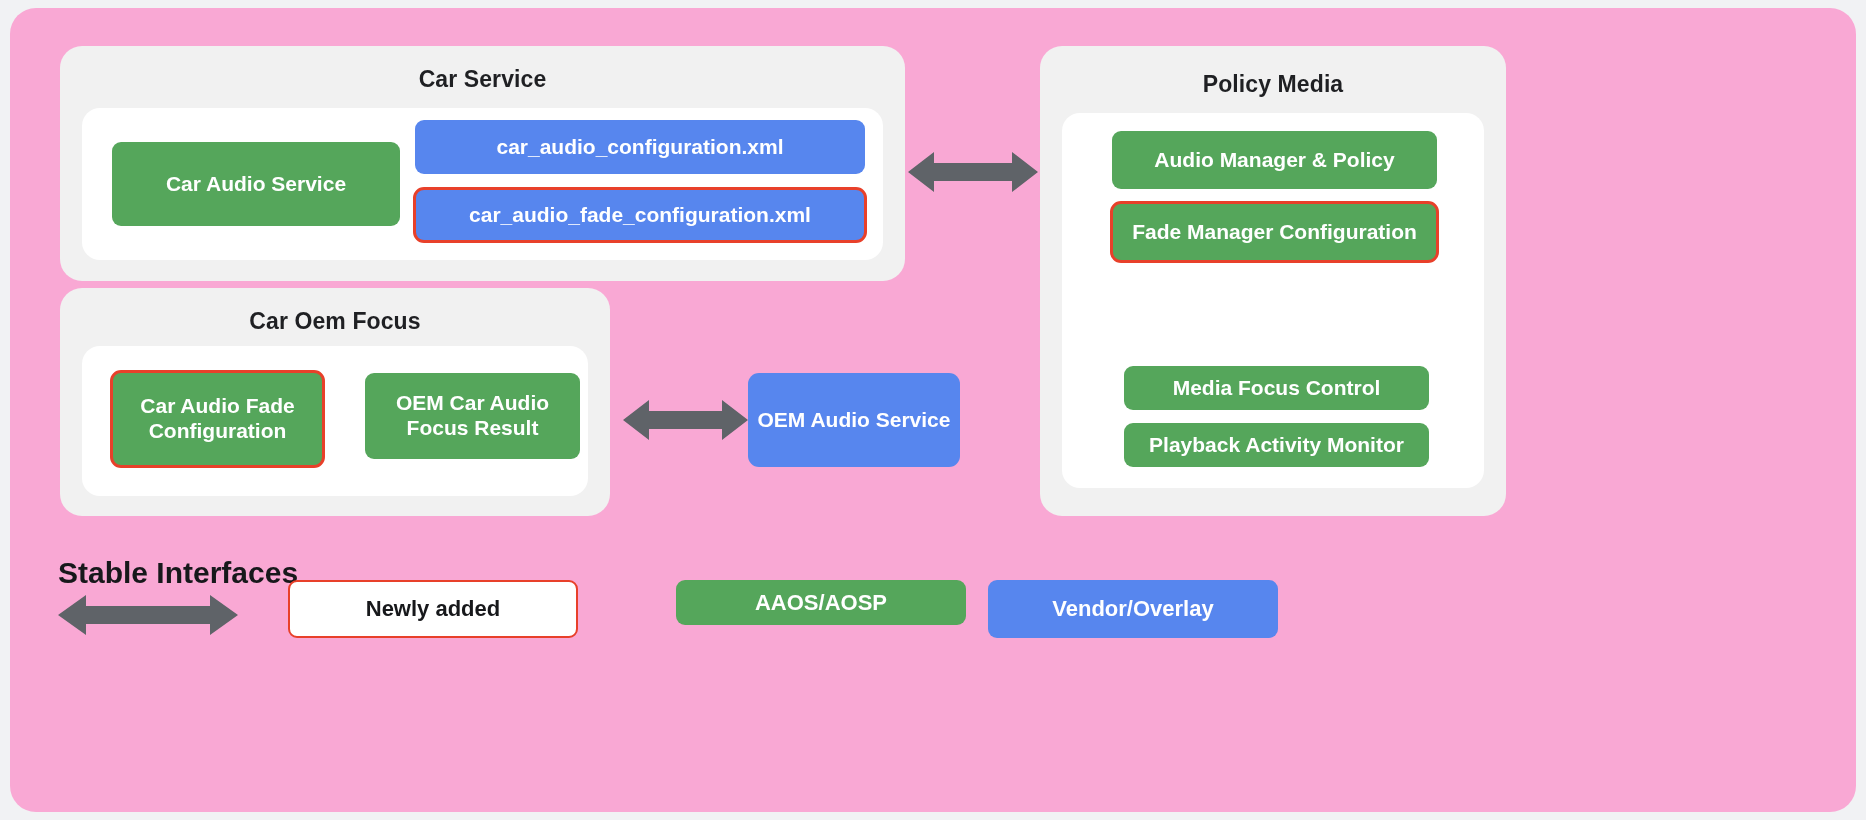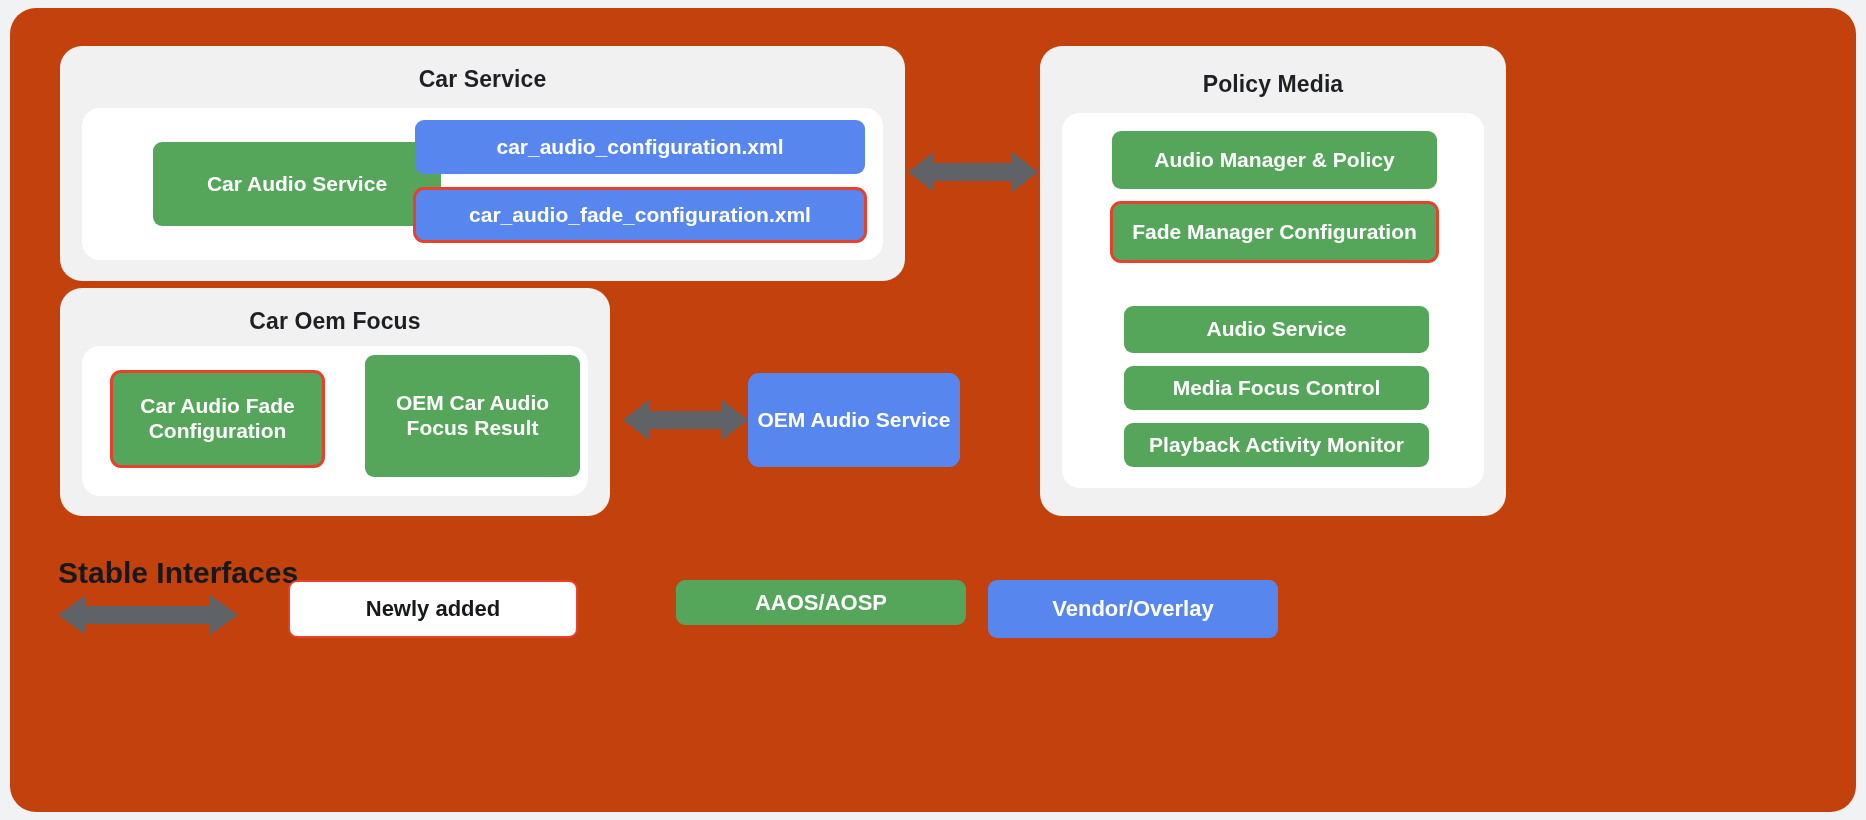--- a/index.html
+++ b/index.html
@@ -12,21 +12,21 @@
     background: #F1F2F4;
     font-family: "Liberation Sans", sans-serif;
     overflow: hidden;
   }
   .page-card {
     position: absolute;
     left: 10px;
     top: 8px;
     width: 1846px;
     height: 804px;
-    background: #c2410c;
+    background: #f9a8d4;
     border-radius: 26px;
     overflow: hidden;
   }
 
   
   .group-panel {
     position: absolute;
     background: #F1F1F1;
     border-radius: 22px;
   }
@@ -99,59 +99,58 @@
 </style>
 </head>
 <body>
 
 <div class="page-card">
 
   <div class="group-panel" style="left:50px; top:38px; width:845px; height:235px;">
     <div class="group-title" style="top:20px;">Car Service</div>
     <div class="inner-card" style="left:22px; top:62px; width:801px; height:152px;"></div>
 
-    <div class="node green" style="left:52px; top:96px; width:288px; height:84px;margin-left:41px;">Car Audio Service</div>
+    <div class="node green" style="left:52px; top:96px; width:288px; height:84px;">Car Audio Service</div>
 
     <div class="node blue" style="left:355px; top:74px; width:450px; height:54px;text-align:right;">car_audio_configuration.xml</div>
 
     <div class="node blue outlined" style="left:353px; top:141px; width:454px; height:56px;">car_audio_fade_configuration.xml</div>
   </div>
 
   <div class="arrow" style="left:898px; top:142px;">
     <svg width="130" height="44" viewBox="0 0 130 44" aria-hidden="true">
       <polygon points="0,22 26,2 26,13 104,13 104,2 130,22 104,42 104,31 26,31 26,42" fill="#5F6368"></polygon>
     </svg>
   </div>
 
   <div class="group-panel" style="left:50px; top:280px; width:550px; height:228px;">
     <div class="group-title" style="top:20px;">Car Oem Focus</div>
     <div class="inner-card" style="left:22px; top:58px; width:506px; height:150px;"></div>
 
     <div class="node green outlined" style="left:50px; top:82px; width:215px; height:98px;">Car Audio Fade Configuration</div>
 
-    <div class="node green" style="left:305px; top:67px; width:215px; height:122px;">OEM Car Audio Focus Result</div>
+    <div class="node green" style="left:305px; top:85px; width:215px; height:86px;">OEM Car Audio Focus Result</div>
   </div>
 
   <div class="arrow" style="left:613px; top:390px;">
     <svg width="125" height="44" viewBox="0 0 125 44" aria-hidden="true">
       <polygon points="0,22 26,2 26,13 99,13 99,2 125,22 99,42 99,31 26,31 26,42" fill="#5F6368"></polygon>
     </svg>
   </div>
 
   <div class="node blue" style="left:738px; top:365px; width:212px; height:94px; border-radius:11px;">OEM Audio Service</div>
 
   <div class="group-panel" style="left:1030px; top:38px; width:466px; height:470px;">
     <div class="group-title" style="top:25px;">Policy Media</div>
     <div class="inner-card" style="left:22px; top:67px; width:422px; height:375px;"></div>
 
     <div class="node green" style="left:72px; top:85px; width:325px; height:58px;">Audio Manager &amp; Policy</div>
 
     <div class="node green outlined" style="left:70px; top:155px; width:329px; height:62px;">Fade Manager Configuration</div>
 
-    <div class="node green" style="left:84px; top:260px; width:305px; height:47px;">Audio Service</div>
 
     <div class="node green" style="left:84px; top:320px; width:305px; height:44px;">Media Focus Control</div>
 
     <div class="node green" style="left:84px; top:377px; width:305px; height:44px;border-radius:9px;">Playback Activity Monitor</div>
   </div>
 
   <div class="legend-label" style="left:48px; top:548px;">Stable Interfaces</div>
 
   <div class="arrow" style="left:48px; top:585px;">
     <svg width="180" height="44" viewBox="0 0 180 44" aria-hidden="true">

